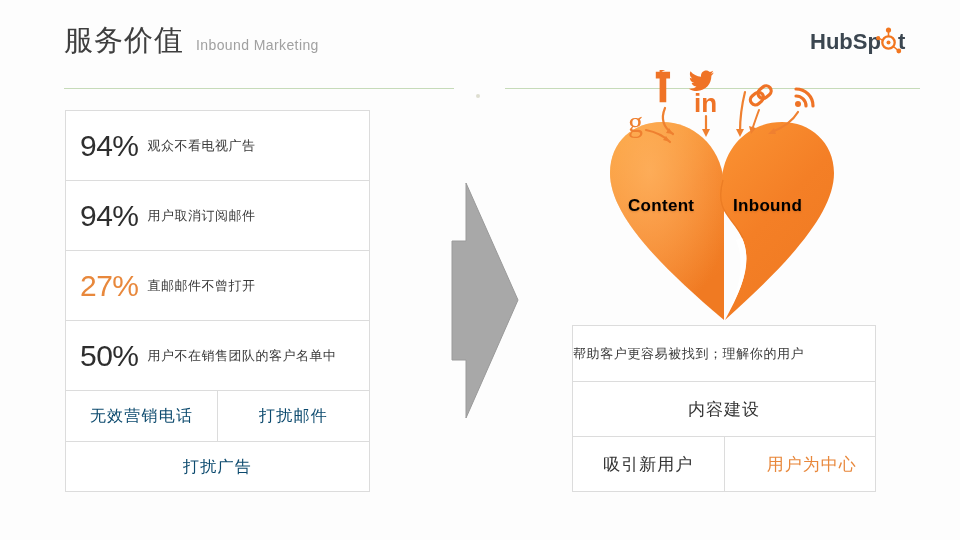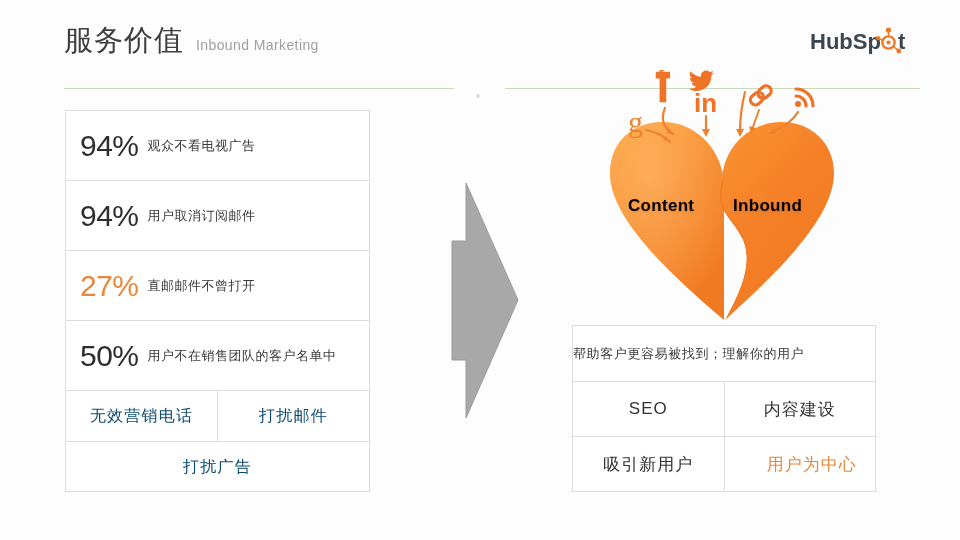--- a/index.html
+++ b/index.html
@@ -237,23 +237,20 @@
   <div class="tbl" id="right-table">
 
     <div class="trow head-row">
       <div class="tcell">
         <span class="rt-head-text">帮助客户更容易被找到；理解你的用户</span>
       </div>
     </div>
 
     <div class="trow pair-row">
       <div class="tcell split">
-        <span class="rt-text">SEO</span>
-      </div>
-      <div class="tcell split">
         <span class="rt-text">内容建设</span>
       </div>
     </div>
 
     <div class="trow pair-row">
       <div class="tcell split">
         <span class="rt-text">吸引新用户</span>
       </div>
       <div class="tcell split">
         <span class="rt-text accent">用户为中心</span>

